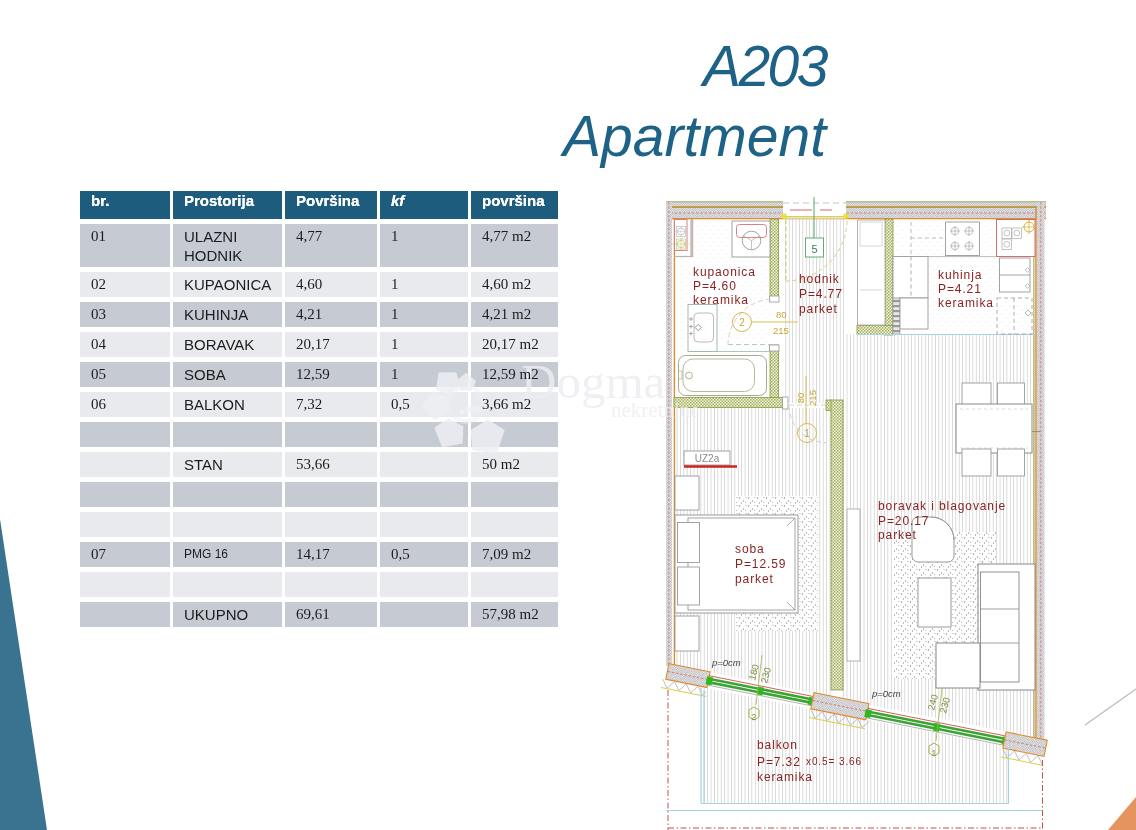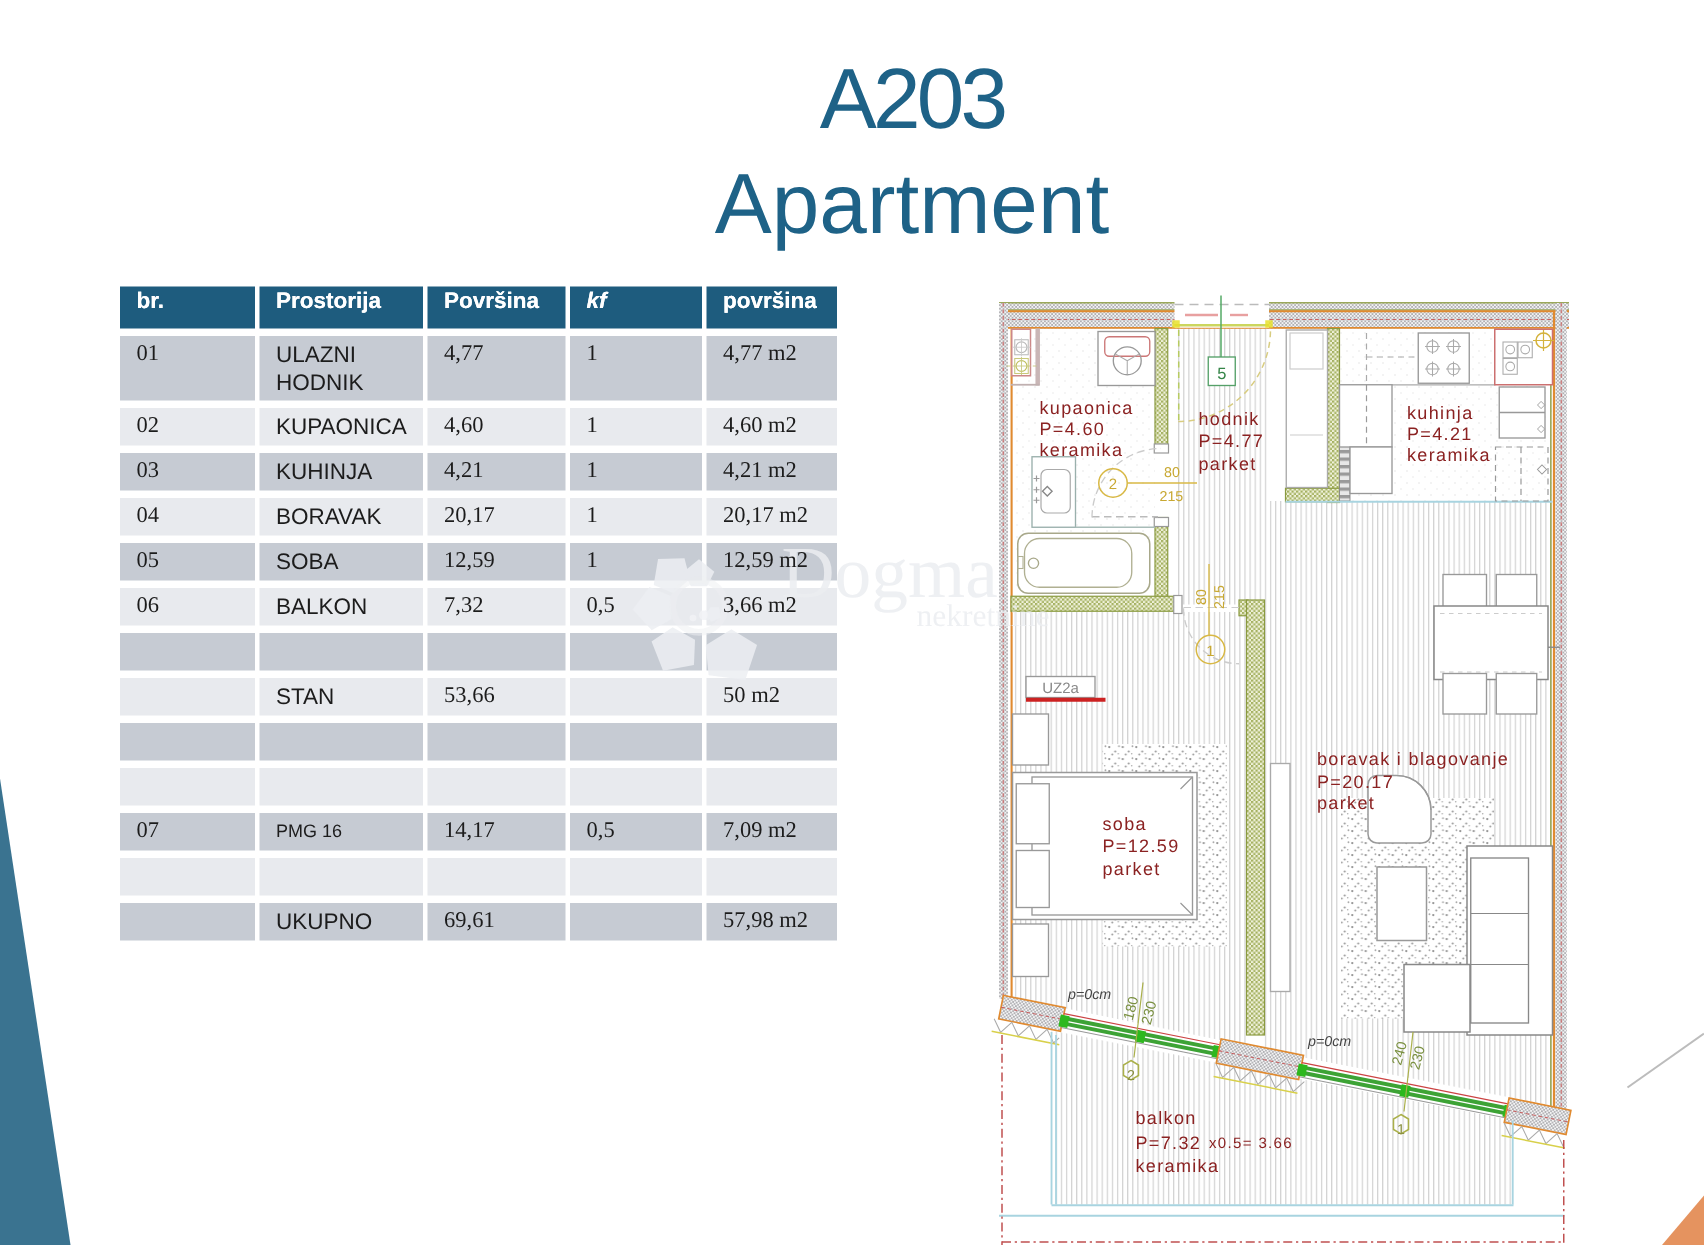--- a/index.html
+++ b/index.html
@@ -12,21 +12,21 @@
   .c1{width:77px;} .c2{width:96px;} .c3{width:79px;} .c4{width:75px;font-style:italic;} .c5{width:74px;}
   .dk{background:#c6cbd3;} .lt{background:#e8eaee;}
   tr.std td{height:22px;}
   td.n{font-family:"Liberation Serif",serif;font-size:17px;}
   table.blind td{color:transparent;}
   table.ghost td{background:transparent !important;}
 </style>
 </head>
 <body>
 
-<div class="abs" style="left:390px;top:31px;width:436px;text-align:center;color:#1e6287;font-size:57px;line-height:70px;"><span style="letter-spacing:-2.5px;">A203</span><br>Apartment</div>
+<div class="abs" style="left:390px;top:31px;width:436px;text-align:right;color:#1e6287;font-size:57px;line-height:70px;font-style:italic;"><span style="letter-spacing:-2.5px;">A203</span><br>Apartment</div>
 
 <table class="apt blind">
   <tbody>
       <tr>
         <td class="hd c1">br.</td>
         <td class="hd c2">Prostorija</td>
         <td class="hd c3">Površina</td>
         <td class="hd c4">kf</td>
         <td class="hd c5">površina</td>
       </tr>

